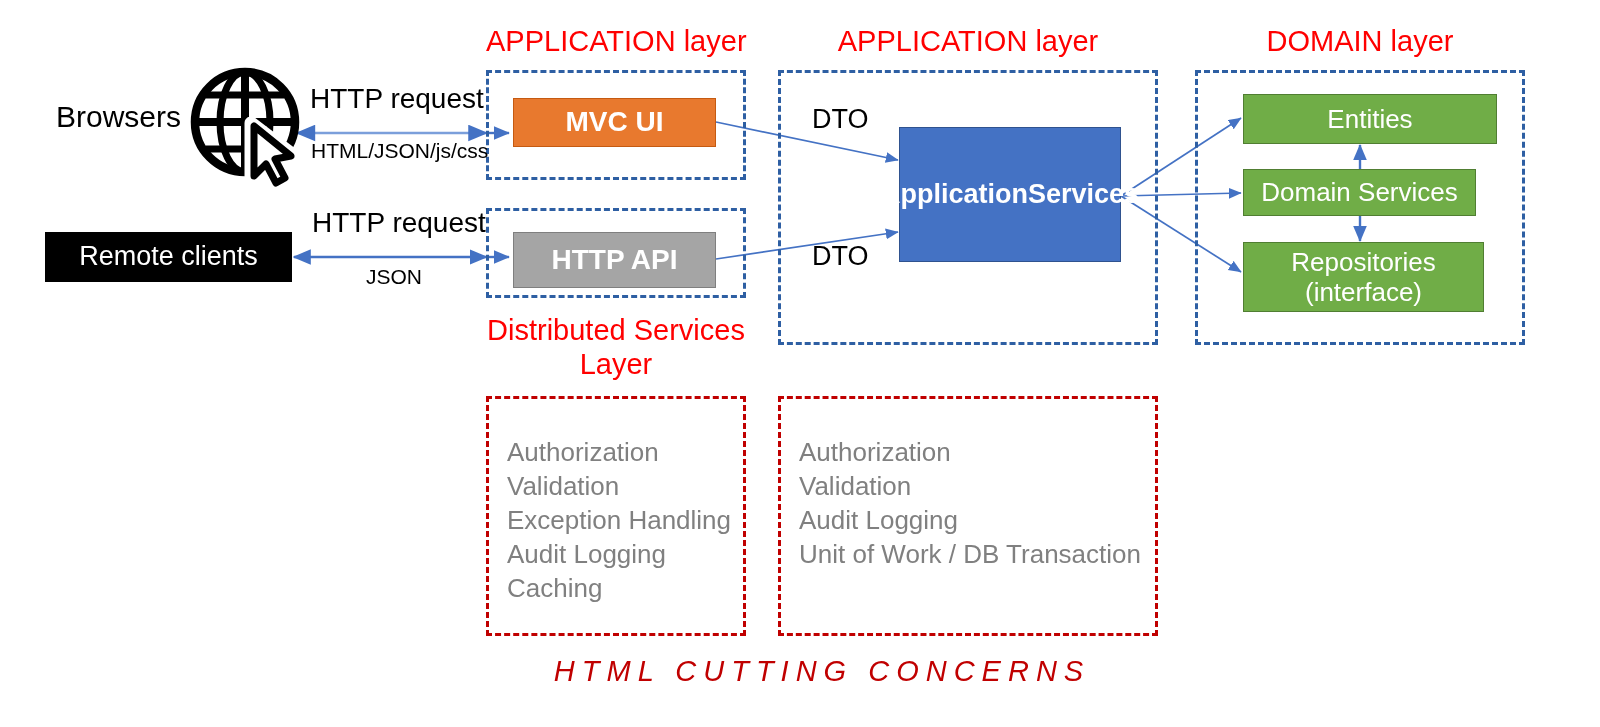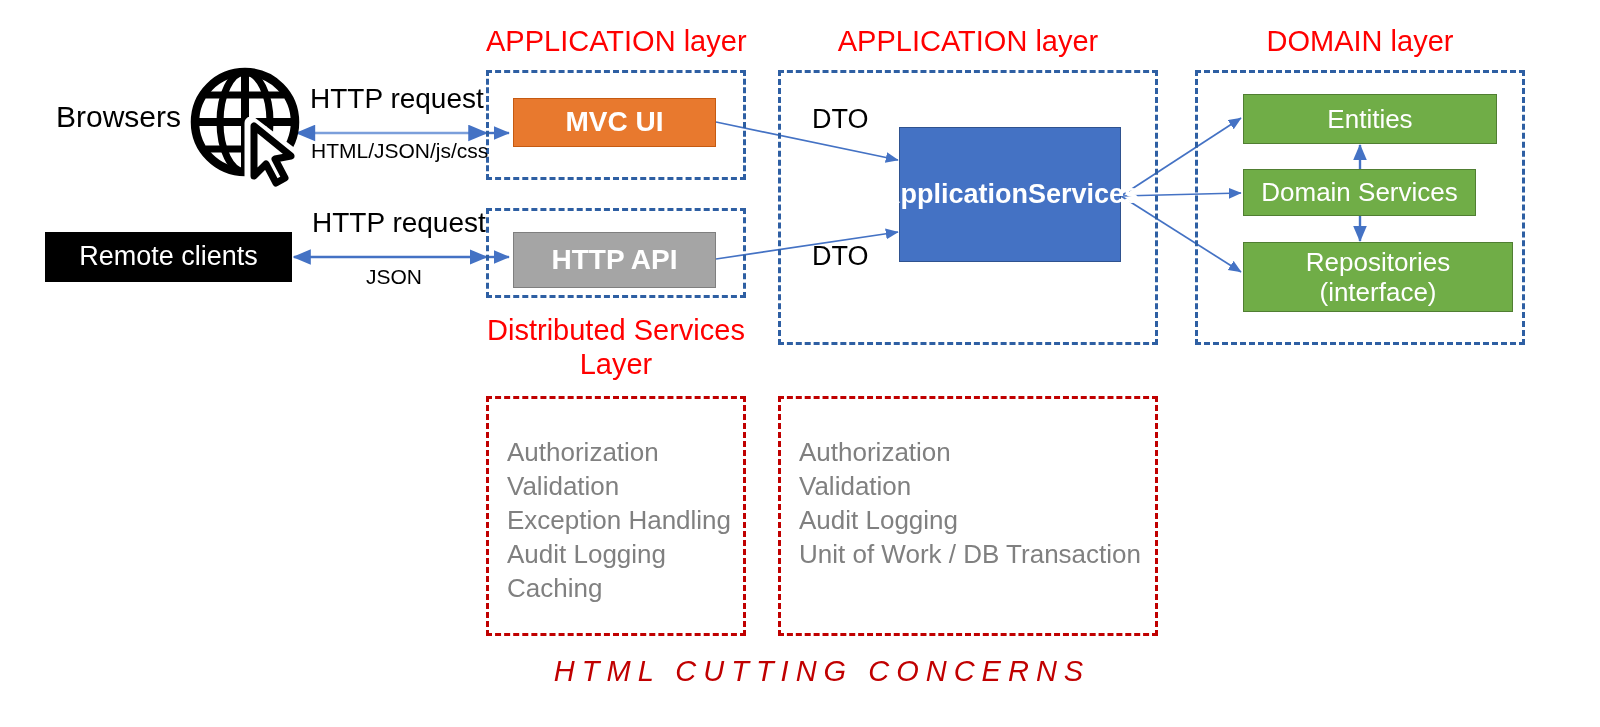--- a/index.html
+++ b/index.html
@@ -236,21 +236,21 @@
 
   <div class="abs node node-appsvc" style="left:899px; top:127px; width:222px; height:135px; ">
     <span>Application</span>
     <span>Services</span>
   </div>
 
   <div class="abs node node-green" style="left:1243px; top:94px; width:254px; height:50px;">Entities</div>
 
   <div class="abs node node-green" style="left:1243px; top:169px; width:233px; height:47px;">Domain Services</div>
 
-  <div class="abs node node-green" style="left:1243px; top:242px; width:270px; height:70px; flex-direction:column;">
+  <div class="abs node node-green" style="left:1243px; top:242px; width:241px; height:70px; flex-direction:column;">
     <span>Repositories</span>
     <span>(interface)</span>
   </div>
 
   <div class="abs layer-title wrap" style="left:486px; top:313px; width:260px;">Distributed Services Layer</div>
 
   <div class="abs cc-box" style="left:486px; top:396px; width:260px; height:240px;">
     <div class="cc-list">
       <div>Authorization</div>
       <div>Validation</div>

